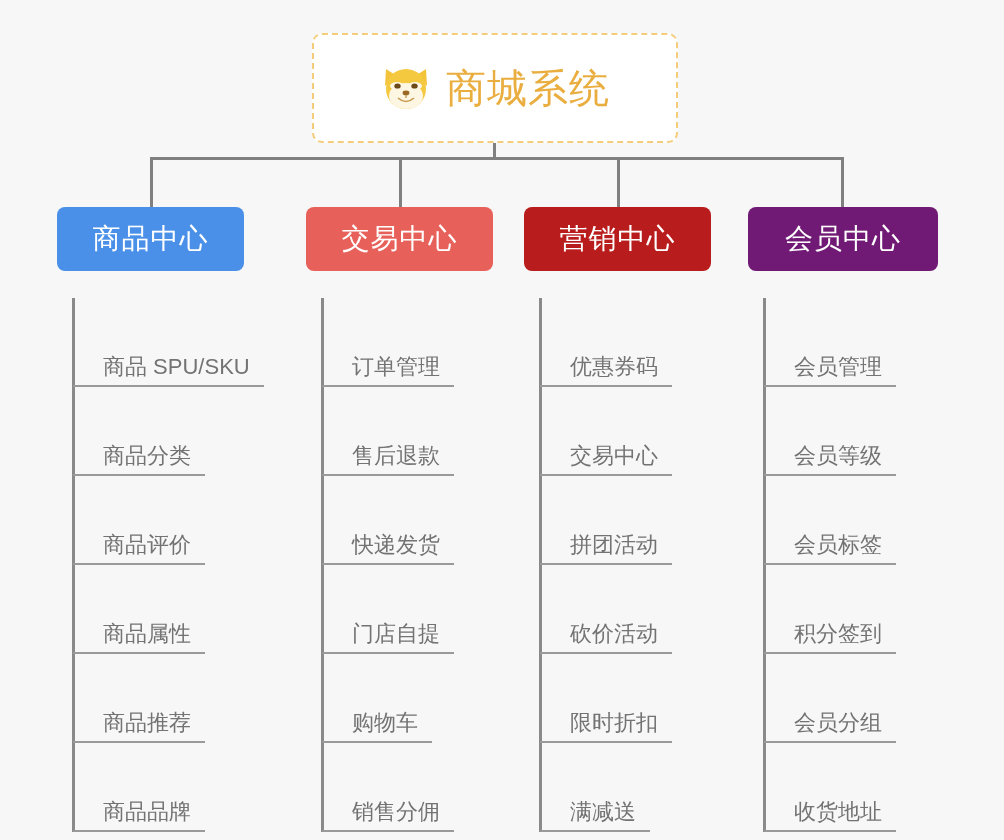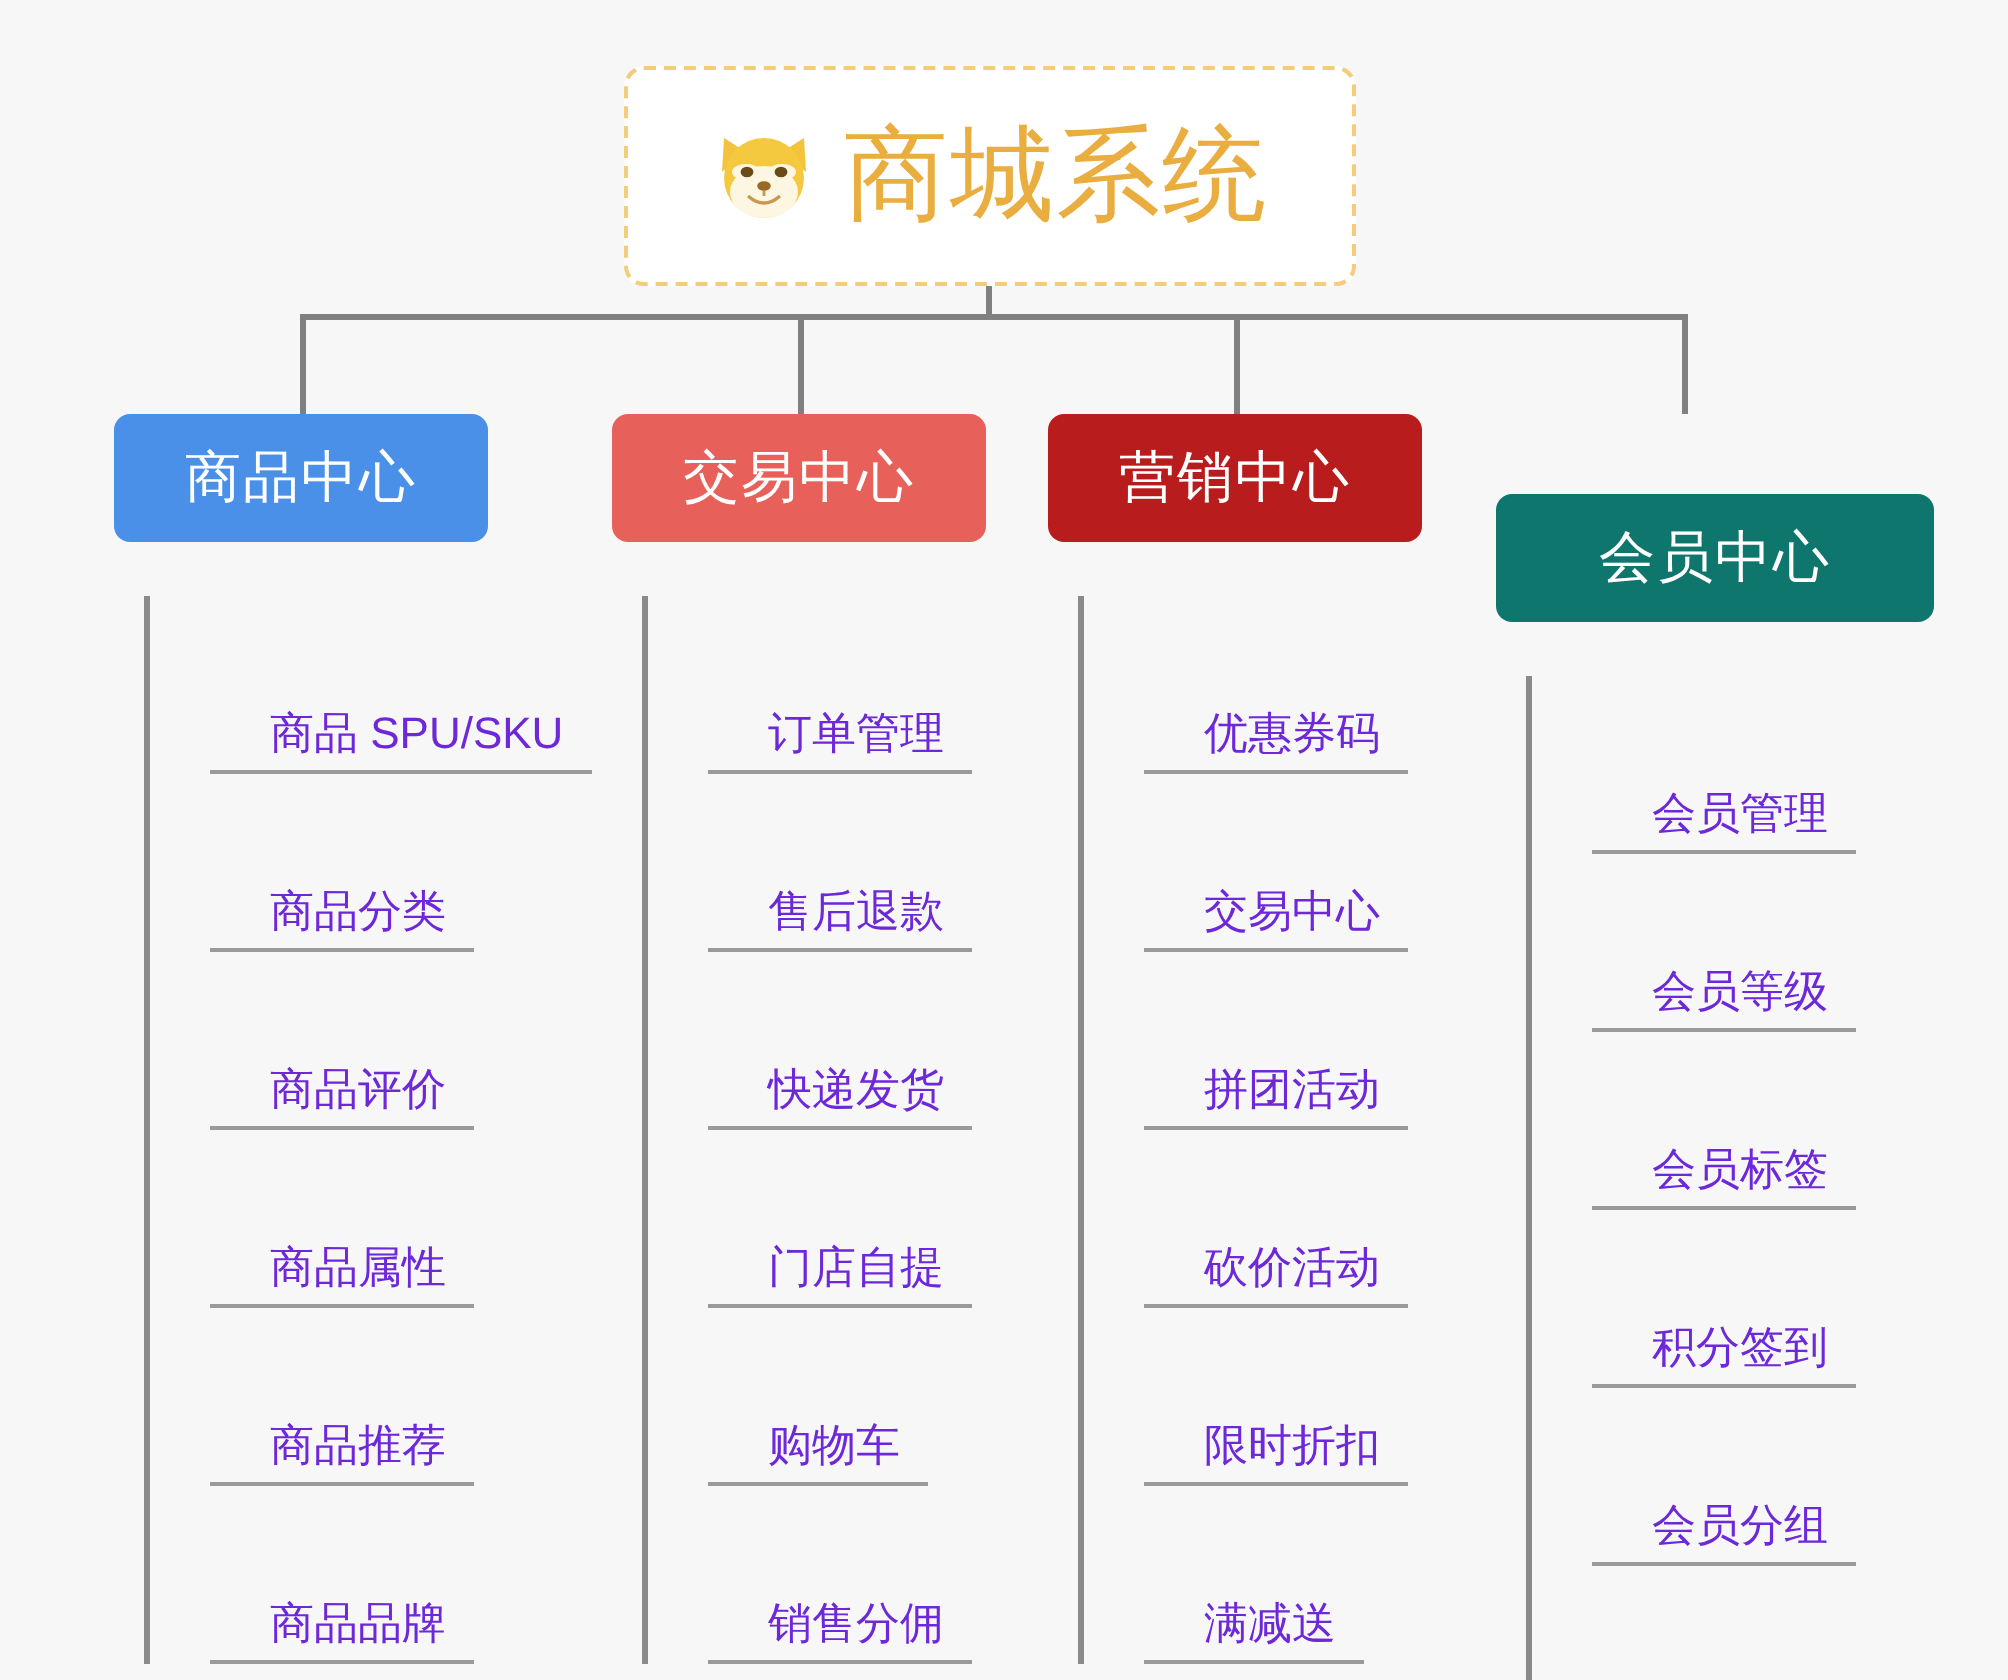--- a/index.html
+++ b/index.html
@@ -37,21 +37,21 @@
     gap: 14px;
   }
   .root-emoji {
     width: 52px;
     height: 46px;
     position: relative;
     flex: 0 0 auto;
   }
   .root-emoji svg { display: block; }
   .root-title {
-    font-size: 52px;
+    font-size: 40px;
     line-height: 1;
     color: #e9ae3f;
     letter-spacing: 1px;
     white-space: nowrap;
   }
 
   
   .conn {
     position: absolute;
     background: #808080;
@@ -92,21 +92,21 @@
   }
 
   .branch-1 { left: 57px;  }
   .branch-2 { left: 306px; font-family: Liberation Serif, serif; }
   .branch-3 { left: 524px; }
   .branch-4 { left: 748px; }
 
   .branch-1 .branch-head { width: 187px; background: #4a90e8; }
   .branch-2 .branch-head { width: 187px; background: #e8605a; }
   .branch-3 .branch-head { width: 187px; background: #b91c1c; }
-  .branch-4 .branch-head { width: 219px; background: #0f766e; margin-top: 40px; }
+  .branch-4 .branch-head { width: 190px; background: #701a75; }
 
   
   .leaf-list {
     position: relative;
     margin-top: 27px;
     padding-left: 16px;      
   }
   .leaf-trunk {
     position: absolute;
     left: 15px;
@@ -120,24 +120,23 @@
     height: 89px;
     box-sizing: border-box;
     display: flex;
     align-items: flex-end;
   }
   .leaf-label {
     display: inline-block;
     padding: 0 14px 6px 30px;
     font-size: 22px;
     line-height: 1.1;
-    color: #6d28d9;
+    color: #737373;
     white-space: nowrap;
     border-bottom: 2px solid #9a9a9a;
-    margin-left: 32px;
   }
 </style>
 </head>
 <body>
 
 <div id="mindmap">
 
   <div class="root-node">
     <span class="root-emoji">
       <svg width="52" height="46" viewBox="0 0 52 46" xmlns="http://www.w3.org/2000/svg">

